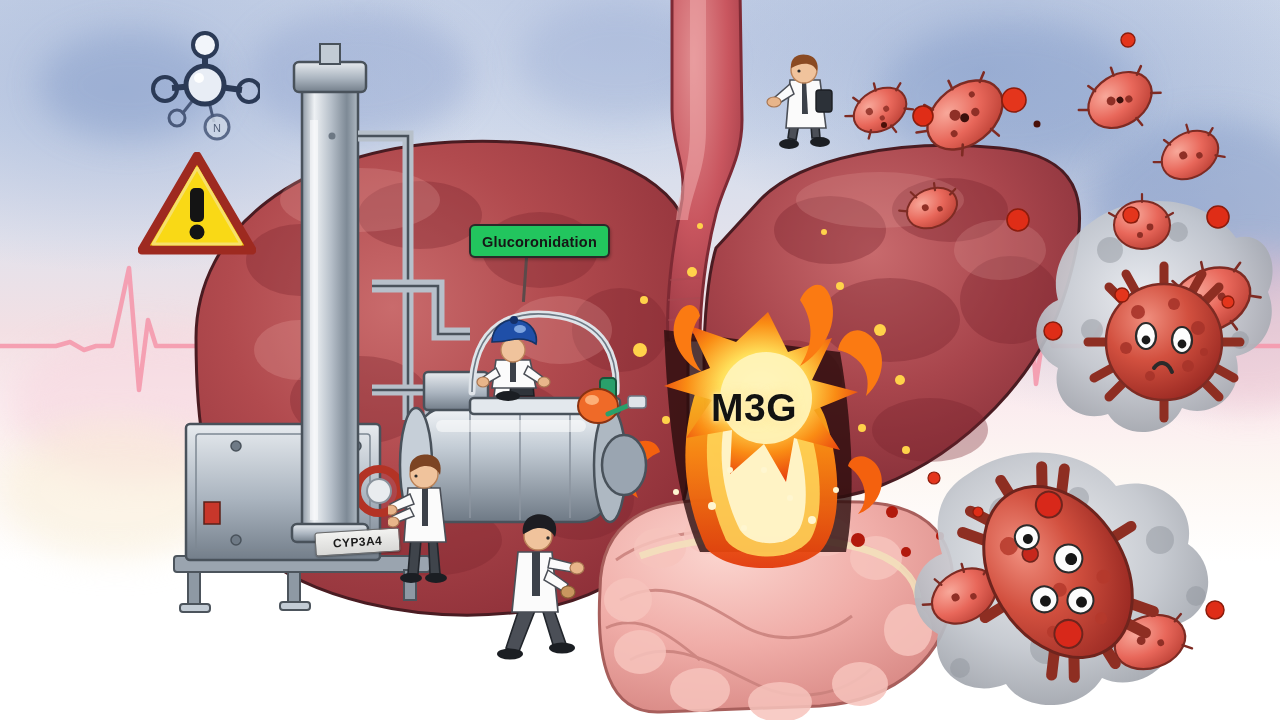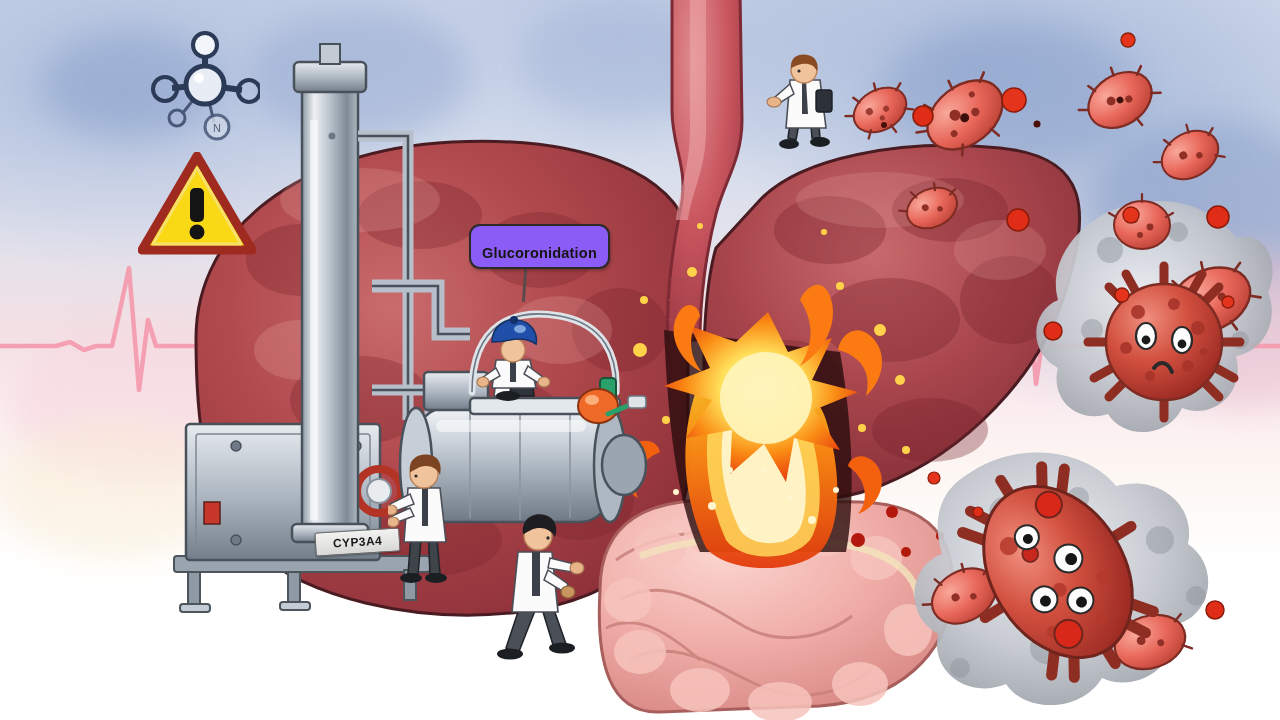--- a/index.html
+++ b/index.html
@@ -19,22 +19,22 @@
   .bg-blot{position:absolute;border-radius:50%;filter:blur(16px);}
   
   .ecg{position:absolute;left:0;top:250px;width:1280px;height:160px;}
   
   .warn{position:absolute;left:138px;top:152px;width:118px;height:104px;}
   
   .molecule{position:absolute;left:150px;top:30px;width:110px;height:115px;}
   
   .callout{
     position:absolute;left:469px;top:224px;
-    background:#8b5cf6;border:2.5px solid #2a2a2a;border-radius:11px;
-    padding:19px 11px 6px;box-shadow:1px 2px 3px rgba(0,0,0,.25);
+    background:#22c55e;border:2.5px solid #2a2a2a;border-radius:6px;
+    padding:8px 11px 6px;box-shadow:1px 2px 3px rgba(0,0,0,.25);
     font:700 14.5px "Liberation Sans",sans-serif;color:#161616;letter-spacing:.2px;white-space:nowrap;
   }
   .callout-stem{position:absolute;left:525px;top:258px;width:3px;height:44px;background:#5b4a4a;transform:rotate(4deg);transform-origin:top center;}
   
   .m3g{
     position:absolute;left:711px;top:386px;
     font:900 39px "Liberation Sans",sans-serif;color:#121212;letter-spacing:.5px;
     text-shadow:0 0 5px rgba(255,245,200,.95),0 0 12px rgba(255,220,120,.7);
   }
   
@@ -702,14 +702,15 @@
     <path d="M59,16 L103,92 L15,92 Z" fill="#f9d916" stroke="#f7e06a" stroke-width="3" stroke-linejoin="round"></path>
     <rect x="52" y="36" width="14" height="34" rx="5" fill="#141414"></rect>
     <circle cx="59" cy="80" r="7.5" fill="#141414"></circle>
   </svg>
 
   <div class="callout-stem"></div>
   <div class="callout">
     <span>Glucoronidation</span>
   </div>
 
+  <div class="m3g">M3G</div>
 
 </div>
 
 </body></html>

